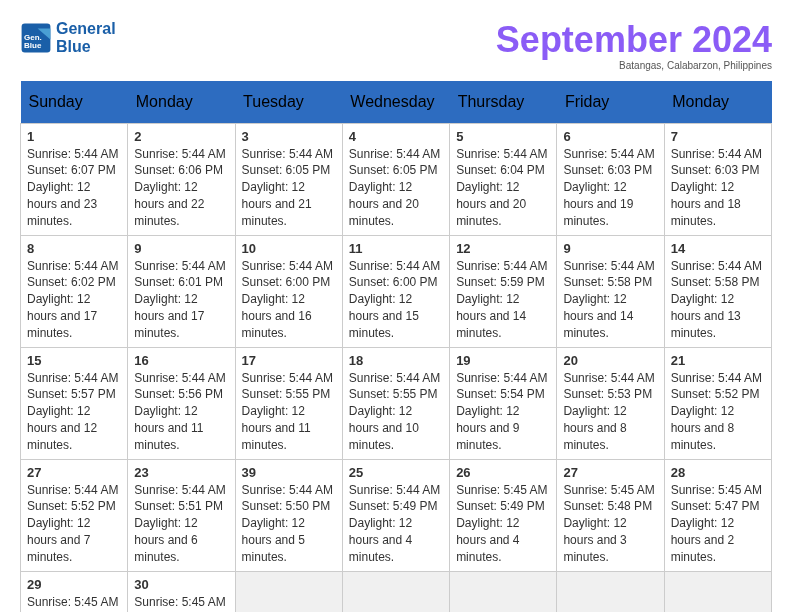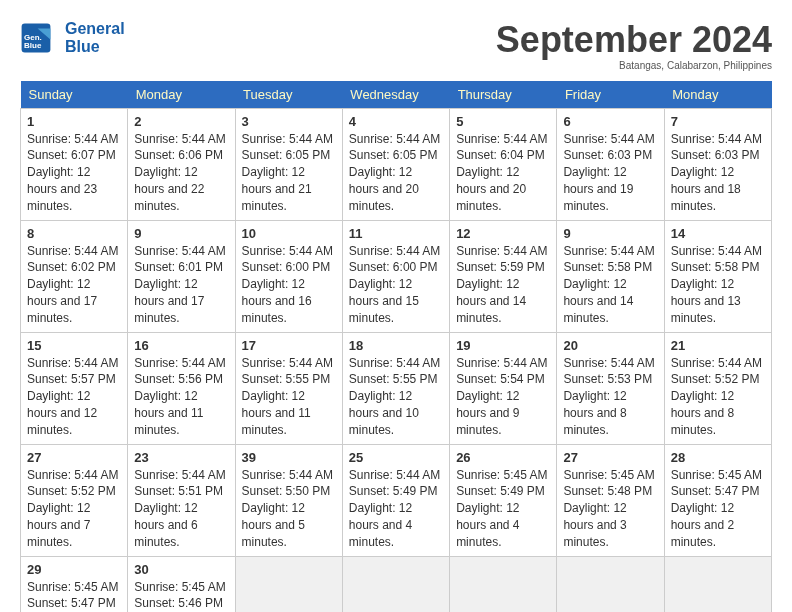--- a/index.html
+++ b/index.html
@@ -12,50 +12,50 @@
     }
     .header {
       display: flex;
       align-items: flex-start;
       justify-content: space-between;
       margin-bottom: 10px;
     }
     .logo {
       display: flex;
       align-items: center;
-      gap: 13px;
+      gap: 4px;
     }
     .logo-icon {
       width: 32px;
       height: 32px;
     }
     .title-block {
       text-align: right;
     }
     .month-title {
       font-size: 36px;
       font-weight: bold;
-      color: #404040;
+      color: #8b5cf6;
       line-height: 1.1;
     }
     .location {
       font-size: 10px;
       color: #555;
     }
     table {
       width: 100%;
       border-collapse: collapse;
       font-size: 10px;
     }
     th {
       background-color: #2d6cc0;
-      color: #fef9c3;
+      color: #000000;
       text-align: left;
-      padding: 6px 8px;
-      font-size: 13px;
+      padding: 12px 8px;
+      font-size: 16px;
       font-weight: normal;
     }
     td {
       border: 1px solid #ccc;
       vertical-align: top;
       padding: 5px 6px;
       width: calc(100% / 7);
       height: 80px;
     }
     td.empty {

